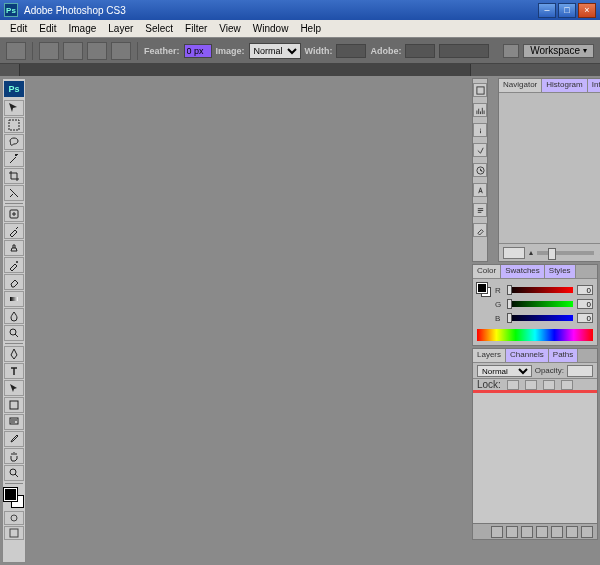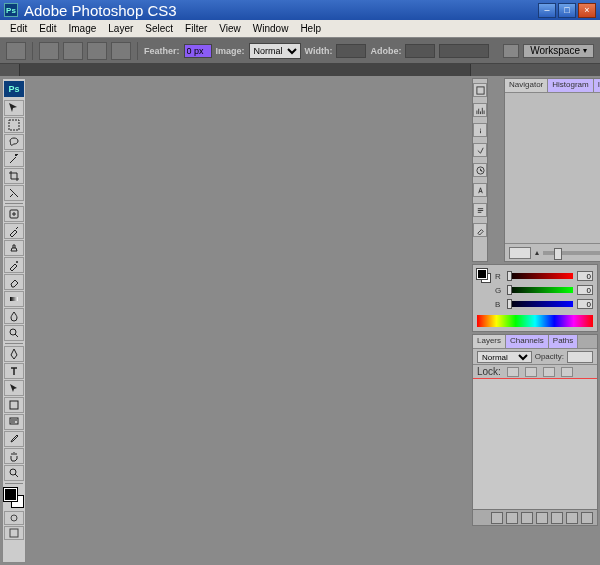--- a/index.html
+++ b/index.html
@@ -1,21 +1,21 @@
 <!DOCTYPE html>
 <html><head>
 <meta charset="utf-8">
 <style>
 * { margin:0; padding:0; box-sizing:border-box; font-family:Tahoma,Arial,sans-serif; font-size:10px; }
 body { width:600px; height:565px; background:#8a8a8a; overflow:hidden; position:relative; }
 
 
 .titlebar { height:20px; background:linear-gradient(#3a6dc5,#1f4fa9); display:flex; align-items:center; color:#fff; padding:0 4px; }
 .titlebar .ps-icon { width:14px; height:14px; background:#0a3d7a; border:1px solid #5aa; margin-right:6px; display:flex; align-items:center; justify-content:center; color:#7fd; font-size:8px; font-weight:bold; }
-.titlebar .title { flex:1; font-size:15px; }
+.titlebar .title { flex:1; font-size:10px; }
 .titlebar .wbtn { width:18px; height:15px; margin-left:2px; background:linear-gradient(#6aa0e8,#2d61bf); border:1px solid #1b3c77; display:flex; align-items:center; justify-content:center; color:#fff; font-size:9px; cursor:pointer; }
 .titlebar .wbtn.close { background:linear-gradient(#e87a52,#c9451d); border-color:#7a2a10; }
 
 
 .menubar { height:18px; background:#eae7e0; display:flex; align-items:center; padding:0 4px; border-bottom:1px solid #888; }
 .menubar span { padding:2px 6px; color:#000; cursor:pointer; }
 
 
 .optbar { height:26px; background:#6a6a6a; display:flex; align-items:center; padding:0 6px; gap:4px; border-bottom:1px solid #444; color:#ddd; }
 .optbar .tool-ind { width:20px; height:18px; background:#7a7a7a; border:1px solid #555; }
@@ -53,21 +53,21 @@
 .canvas { flex:1; background:#8a8a8a; }
 
 
 .rightdock { width:130px; display:flex; flex-direction:column; gap:2px; padding:2px; }
 .rightdock .panel { background:#bdbdbd; border:1px solid #777; }
 .tabs { height:14px; background:#aaa; display:flex; border-bottom:1px solid #888; }
 .tabs .tab { padding:1px 4px; font-size:8px; color:#333; border-right:1px solid #888; background:#c4b5fd; cursor:pointer; }
 .tabs .tab.active { background:#ccc; }
 
 
-.navgroup { display:flex; gap:16px; }
+.navgroup { display:flex; gap:10px; }
 .iconstrip { width:18px; background:#bdbdbd; border:1px solid #777; display:flex; flex-direction:column; gap:6px; padding:4px 0; align-items:center; }
 .iconstrip .ib { width:14px; height:14px; border:1px solid #888; background:#ccc; display:flex; align-items:center; justify-content:center; cursor:pointer; }
 .iconstrip .ib svg { width:9px; height:9px; }
 .navpanel { flex:1; background:#bdbdbd; border:1px solid #777; display:flex; flex-direction:column; }
 .navpanel .body { flex:1; min-height:150px; background:#bdbdbd; }
 .navpanel .zoomrow { height:18px; display:flex; align-items:center; padding:0 4px; gap:4px; border-top:1px solid #888; }
 .navpanel .zoomrow .zv { width:22px; height:12px; background:#ddd; border:1px solid #777; }
 .navpanel .zoomrow .sl { flex:1; height:4px; background:#999; position:relative; }
 .navpanel .zoomrow .sl:after { content:""; position:absolute; left:20%; top:-3px; width:6px; height:10px; background:#ddd; border:1px solid #666; }
 .navpanel .zoomrow .tri { font-size:8px; color:#333; }
@@ -82,21 +82,21 @@
 .colorpanel .slid .track { position:absolute; inset:0; }
 .colorpanel .slid .knob { position:absolute; top:-2px; width:5px; height:10px; background:#ddd; border:1px solid #555; }
 .colorpanel .ch { width:8px; font-size:8px; color:#333; }
 .colorpanel .val { width:16px; height:10px; background:#ddd; border:1px solid #666; font-size:8px; text-align:right; padding:0 1px; }
 .colorpanel .spectrum { height:12px; margin-top:4px; background:linear-gradient(to right,#f00,#ff0,#0f0,#0ff,#00f,#f0f,#f00); }
 
 
 .layerspanel .controls { height:16px; display:flex; gap:3px; padding:0 4px; align-items:center; border-bottom:1px solid #888; }
 .layerspanel .controls select { flex:1; height:12px; font-size:8px; background:#ddd; border:1px solid #777; }
 .layerspanel .controls input { width:26px; height:12px; font-size:8px; background:#ddd; border:1px solid #777; }
-.layerspanel .lockrow { height:14px; display:flex; gap:6px; padding:0 4px; align-items:center; border-bottom:1px solid #ef4444; font-size:8px; color:#333; }
+.layerspanel .lockrow { height:14px; display:flex; gap:6px; padding:0 4px; align-items:center; border-bottom:3px solid #ef4444; font-size:8px; color:#333; }
 .layerspanel .lockrow .lb { width:12px; height:10px; border:1px solid #888; background:#ccc; }
 .layerspanel .list { height:130px; background:#c8c8c8; }
 .layerspanel .footer { height:16px; background:#aaa; display:flex; justify-content:flex-end; align-items:center; gap:3px; padding:0 4px; border-top:1px solid #777; }
 .layerspanel .footer .fb { width:12px; height:12px; border:1px solid #666; background:#bbb; cursor:pointer; }
 </style>
 </head>
 <body>
 
 <div class="titlebar">
   <div class="ps-icon">Ps</div>
@@ -349,20 +349,25 @@
         <div class="zoomrow">
           <div class="zv"></div>
           <span class="tri">▴</span>
           <div class="sl"></div>
           <span class="tri">▲</span>
         </div>
       </div>
     </div>
 
     <div class="panel colorpanel">
+      <div class="tabs">
+        <div class="tab active">Color</div>
+        <div class="tab">Swatches</div>
+        <div class="tab">Styles</div>
+      </div>
       <div class="body">
         <div class="row">
           <div class="sw">
               <div class="b"></div>
               <div class="f"></div>
             </div>
           <span class="ch">R</span>
           <div class="slid">
               <div class="track" style="background:linear-gradient(to right,#000,#f00)"></div>
               <div class="knob" style="left:0"></div>

